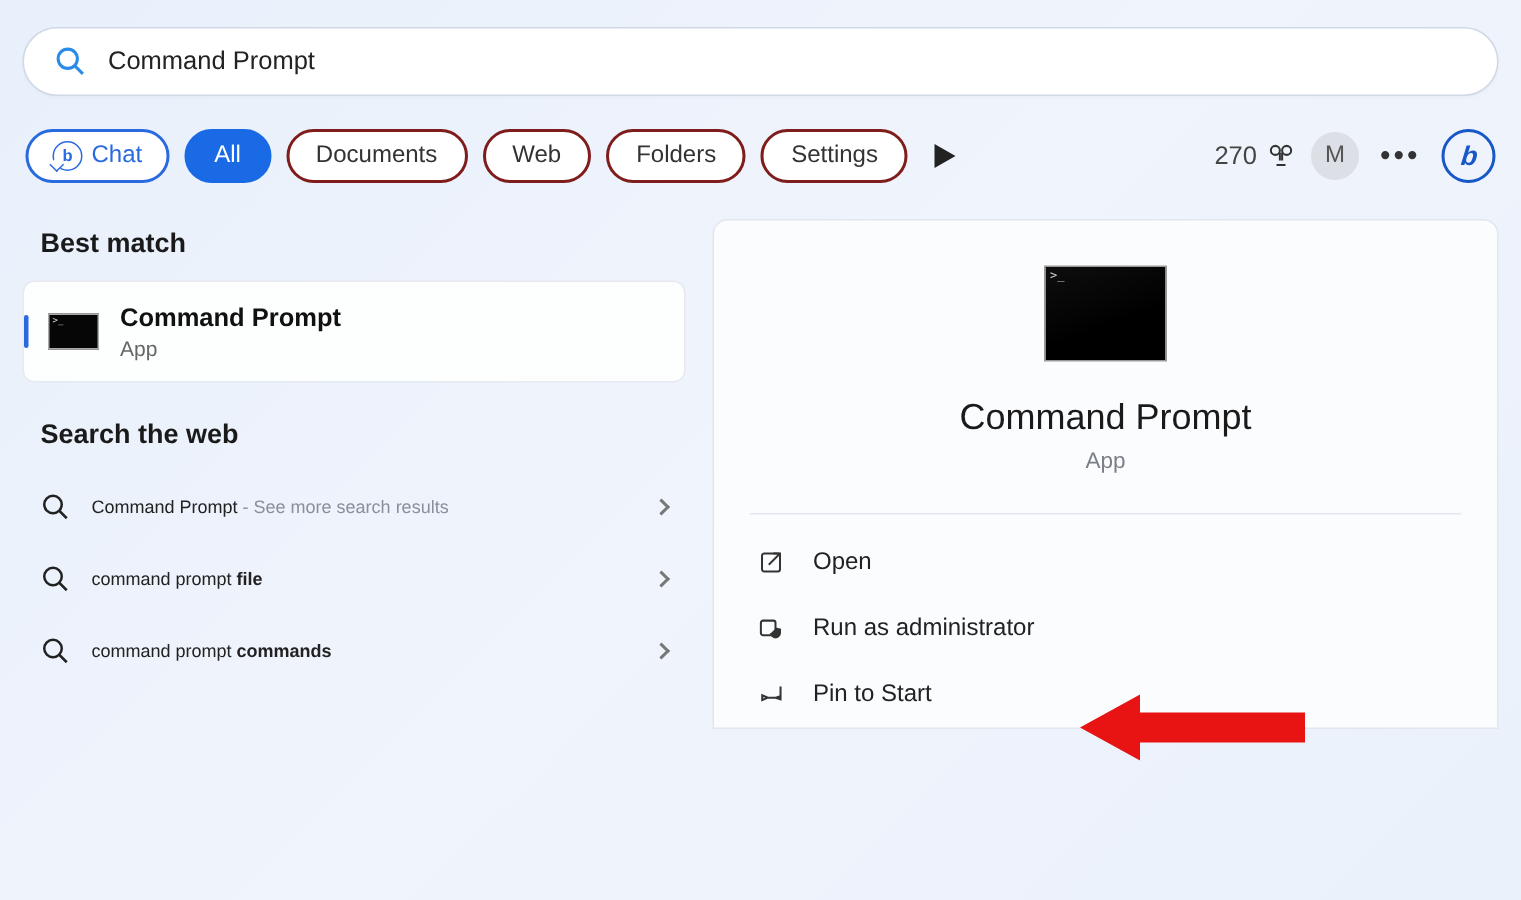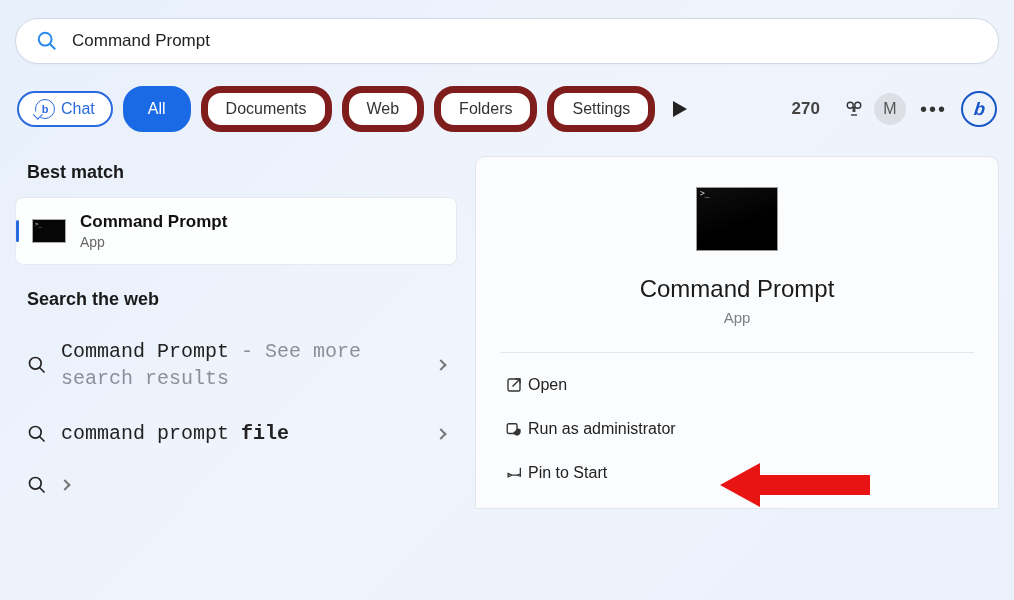--- a/index.html
+++ b/index.html
@@ -42,35 +42,35 @@
       display: inline-flex; align-items: center; justify-content: center;
       font-size: 11px; font-weight: bold; color: #2a6adf; position: relative;
     }
     .chat-b-icon::after {
       content: ''; position: absolute; bottom: -1px; left: -1px;
       width: 6px; height: 6px; border-left: 1.7px solid #2a6adf;
       border-bottom: 1.7px solid #2a6adf; background: #fff;
       transform: rotate(-45deg) translate(0px,-1px);
     }
     .filter-pill {
-      border: 7px solid #7f1d1d; border-radius: 20px;
+      border: 2px solid #7f1d1d; border-radius: 20px;
       padding: 7px 18px; font-size: 16px; background: #fff; color: #333;
     }
     .filter-pill.active {
       background: #1a6ae5; color: #fff; border-color: #1a6ae5;
     }
     .play-icon {
       margin-left: 8px;
       width: 0; height: 0;
       border-top: 8px solid transparent;
       border-bottom: 8px solid transparent;
       border-left: 14px solid #222;
     }
     .spacer { flex: 1; }
-    .points { display: inline-flex; align-items: center; gap: 24px; font-size: 17px; color: #444; font-weight: bold; }
+    .points { display: inline-flex; align-items: center; gap: 6px; font-size: 17px; color: #444; }
     .trophy { width: 20px; height: 18px; display: inline-block; }
     .avatar {
       width: 32px; height: 32px; border-radius: 50%;
       background: #dcdfe5; color: #555;
       display: inline-flex; align-items: center; justify-content: center;
       font-size: 16px;
     }
     .ellipsis { font-size: 20px; color: #333; letter-spacing: 2px; padding: 0 4px; }
     .bing-circle {
       width: 36px; height: 36px; border: 2px solid #1857c7; border-radius: 50%;
@@ -115,32 +115,32 @@
     }
     .bm-title { font-size: 17px; font-weight: 600; color: #111; }
     .bm-sub { font-size: 14px; color: #666; margin-top: 2px; }
     .web-item {
       display: flex; align-items: center; gap: 14px;
       padding: 14px 12px; color: #222;
     }
     .mag-icon {
       width: 20px; height: 20px; display: inline-block; flex-shrink: 0;
     }
-    .web-text { flex: 1; font-size: 20px; color: #222; line-height: 1.35; font-family: Liberation Mono, monospace; }
+    .web-text { flex: 1; font-size: 12px; color: #222; line-height: 1.35; }
     .web-text .dim { color: #8a8f99; font-weight: 400; }
     .web-text .bold { font-weight: 600; }
     .chevron {
       width: 8px; height: 8px; border-right: 2px solid #777; border-bottom: 2px solid #777;
       transform: rotate(-45deg);
     }
     .preview-title { text-align: center; font-size: 24px; color: #1a1a1a; margin-bottom: 6px; }
     .preview-sub { text-align: center; font-size: 15px; color: #7b7f88; margin-bottom: 26px; }
     .divider { border-top: 1px solid #e3e6ee; margin-bottom: 10px; }
     .action-row {
-      display: flex; align-items: center; gap: 4px;
+      display: flex; align-items: center; gap: 18px;
       padding: 12px 4px; font-size: 16px; color: #222;
     }
     .action-icon { width: 20px; height: 20px; display: inline-flex; align-items: center; justify-content: center; color: #444; }
     .arrow-annotation {
       position: absolute; left: 720px; top: 455px;
       pointer-events: none;
     }
   </style>
 </head>
 <body>
@@ -216,20 +216,23 @@
         <span>command prompt </span><span class="bold">file</span>
       </div>
       <div class="chevron"></div>
     </div>
 
     <div class="web-item">
       <svg class="mag-icon" viewBox="0 0 24 24" fill="none" stroke="#222" stroke-width="2">
           <circle cx="10" cy="10" r="7"></circle>
           <line x1="21" y1="21" x2="15" y2="15"></line>
         </svg>
+      <div class="web-text">
+        <span>command prompt </span><span class="bold">commands</span>
+      </div>
       <div class="chevron"></div>
     </div>
 
   </div>
 
   <div class="right-col">
     <div class="cmd-thumb-big"></div>
     <div class="preview-title">Command Prompt</div>
     <div class="preview-sub">App</div>
     <div class="divider"></div>

